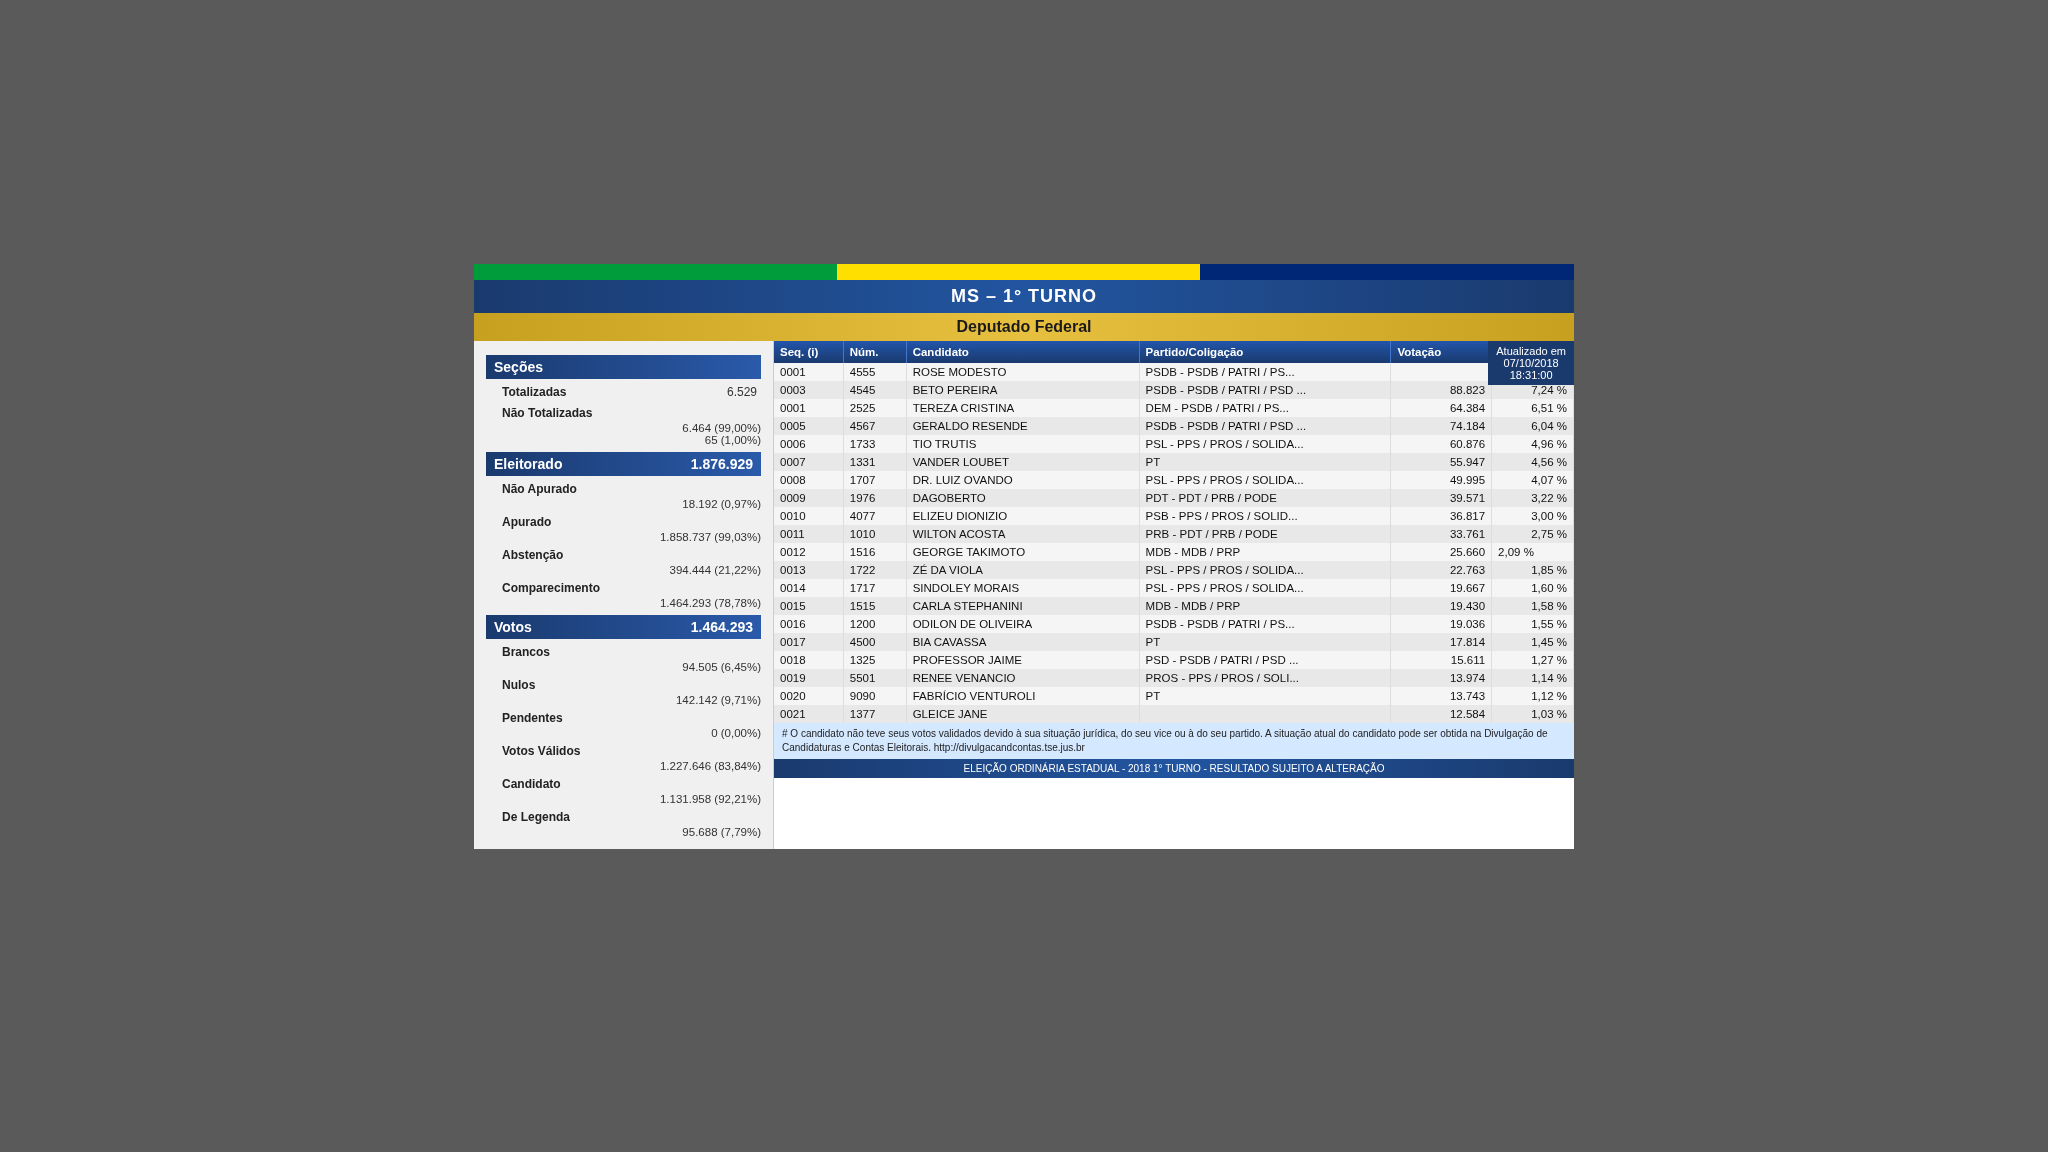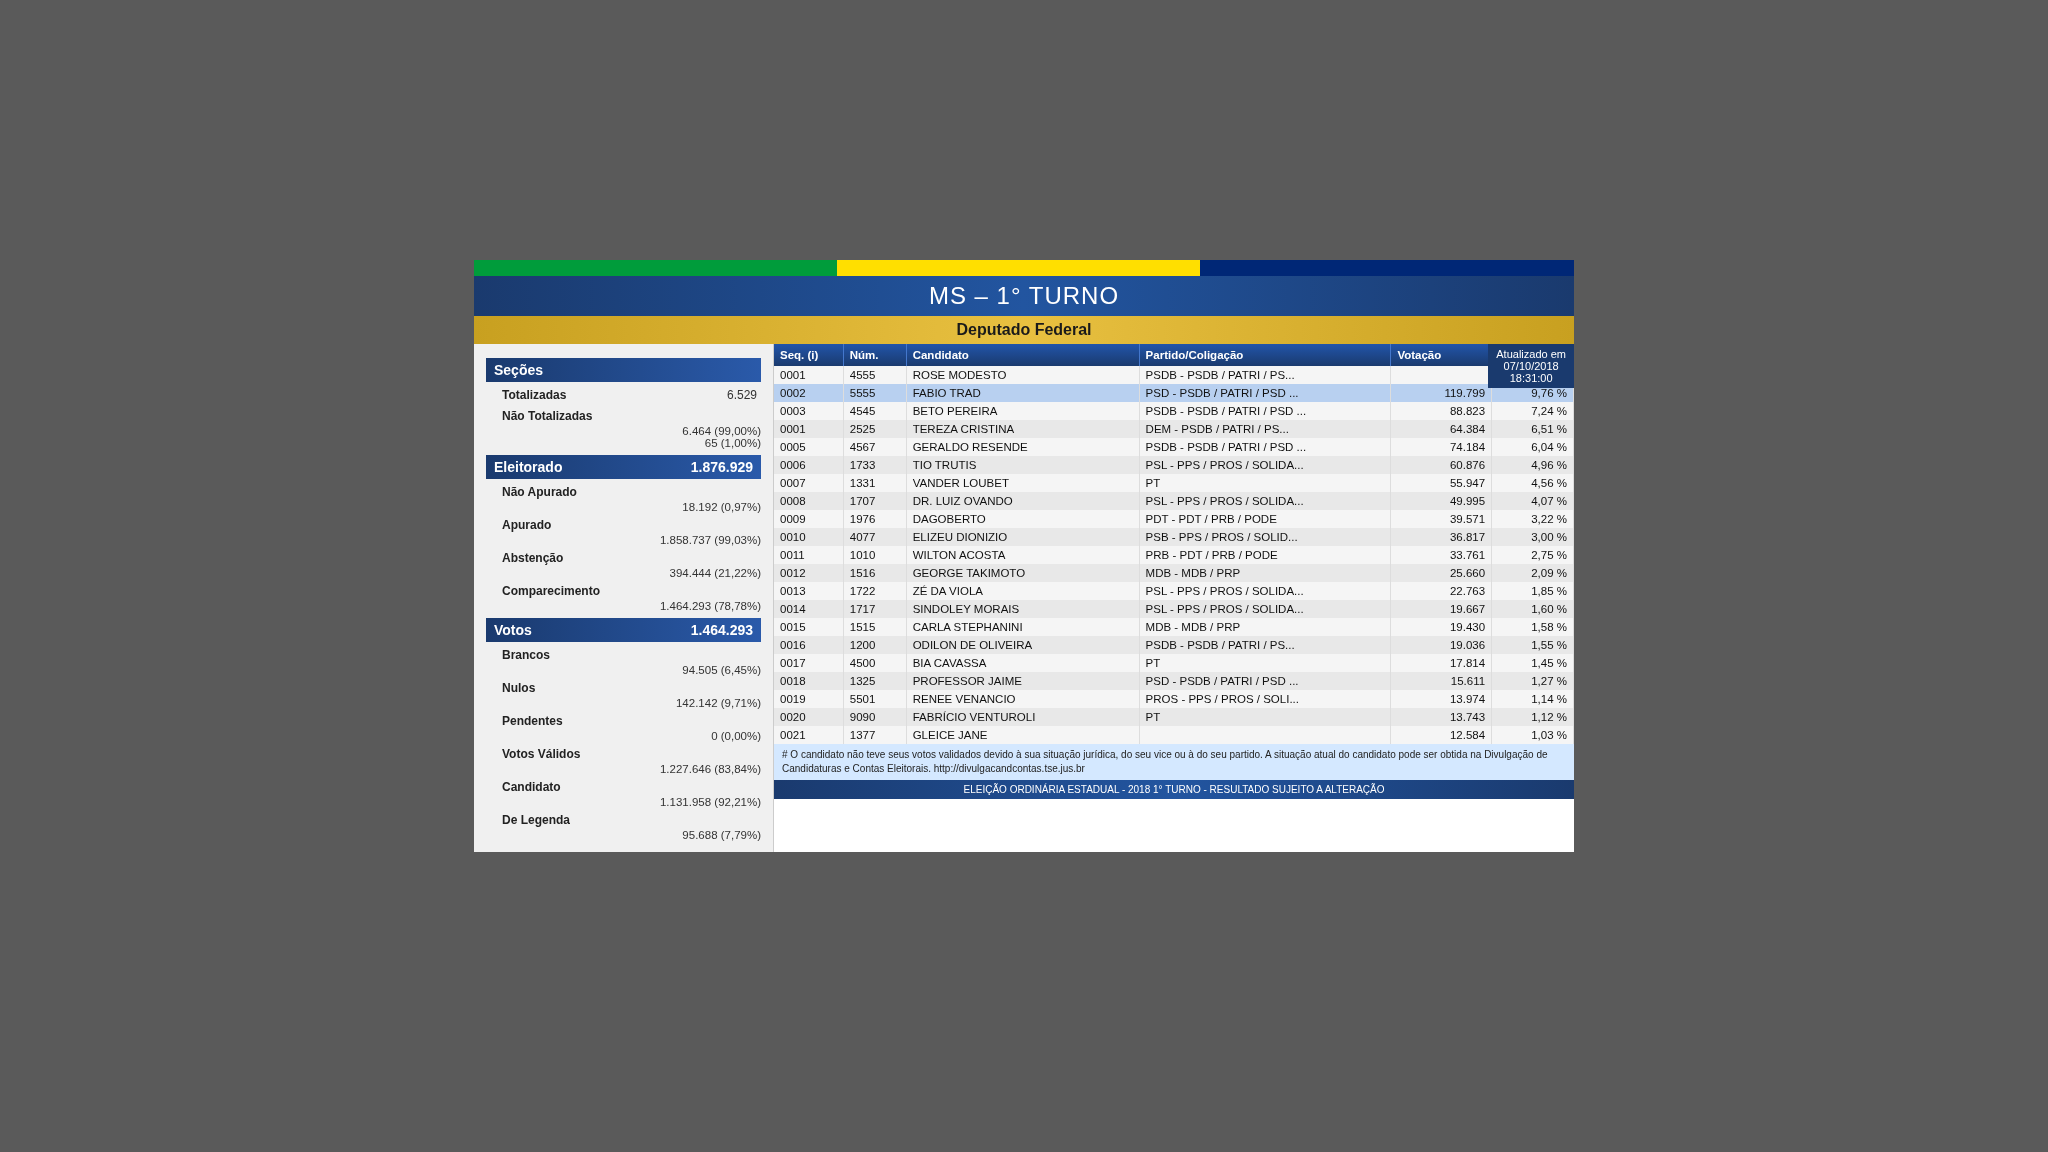--- a/index.html
+++ b/index.html
@@ -17,22 +17,22 @@
       width: 1100px;
       background: #fff;
       position: relative;
       top: -20px;
     }
     
     .header-top {
       background: linear-gradient(to right, #1a3a6e, #2255a0, #1a3a6e);
       color: #fff;
       text-align: center;
-      font-size: 24px;
-      font-weight: normal;
+      font-size: 18px;
+      font-weight: bold;
       padding: 6px 12px;
       letter-spacing: 1px;
     }
     .header-sub {
       background: linear-gradient(to right, #c8a020, #e8c040, #c8a020);
       color: #1a1a1a;
       text-align: center;
       font-size: 16px;
       font-weight: bold;
       padding: 5px 0;
@@ -278,28 +278,20 @@
         </thead>
         <tbody id="table-body">
         <tr>
               <td class="col-seq">0001</td>
               <td class="col-num">4555</td>
               <td class="col-cand">ROSE MODESTO</td>
               <td class="col-partido">PSDB - PSDB / PATRI / PS...</td>
               <td class="col-votacao" style="text-align:right"></td>
               <td class="col-validos" style="text-align:right"></td>
             </tr>
-            <tr class="highlighted">
-              <td class="col-seq">0002</td>
-              <td class="col-num">5555</td>
-              <td class="col-cand">FABIO TRAD</td>
-              <td class="col-partido">PSD - PSDB / PATRI / PSD ...</td>
-              <td class="col-votacao" style="text-align:right">119.799</td>
-              <td class="col-validos" style="text-align:right">9,76 %</td>
-            </tr>
             <tr>
               <td class="col-seq">0003</td>
               <td class="col-num">4545</td>
               <td class="col-cand">BETO PEREIRA</td>
               <td class="col-partido">PSDB - PSDB / PATRI / PSD ...</td>
               <td class="col-votacao" style="text-align:right">88.823</td>
               <td class="col-validos" style="text-align:right">7,24 %</td>
             </tr>
             <tr>
               <td class="col-seq">0001</td>
@@ -364,21 +356,21 @@
               <td class="col-partido">PRB - PDT / PRB / PODE</td>
               <td class="col-votacao" style="text-align:right">33.761</td>
               <td class="col-validos" style="text-align:right">2,75 %</td>
             </tr>
             <tr>
               <td class="col-seq">0012</td>
               <td class="col-num">1516</td>
               <td class="col-cand">GEORGE TAKIMOTO</td>
               <td class="col-partido">MDB - MDB / PRP</td>
               <td class="col-votacao" style="text-align:right">25.660</td>
-              <td class="col-validos" style="text-align:right">2,09 %</td>
+              <td class="col-validos" style="text-align:left">2,09 %</td>
             </tr>
             <tr>
               <td class="col-seq">0013</td>
               <td class="col-num">1722</td>
               <td class="col-cand">ZÉ DA VIOLA</td>
               <td class="col-partido">PSL - PPS / PROS / SOLIDA...</td>
               <td class="col-votacao" style="text-align:right">22.763</td>
               <td class="col-validos" style="text-align:right">1,85 %</td>
             </tr>
             <tr>

